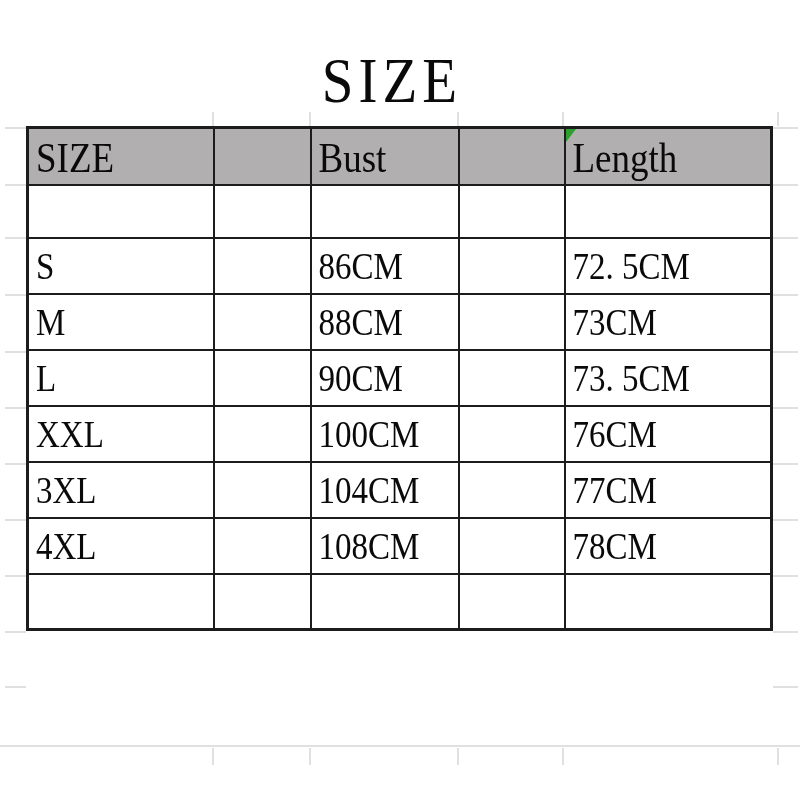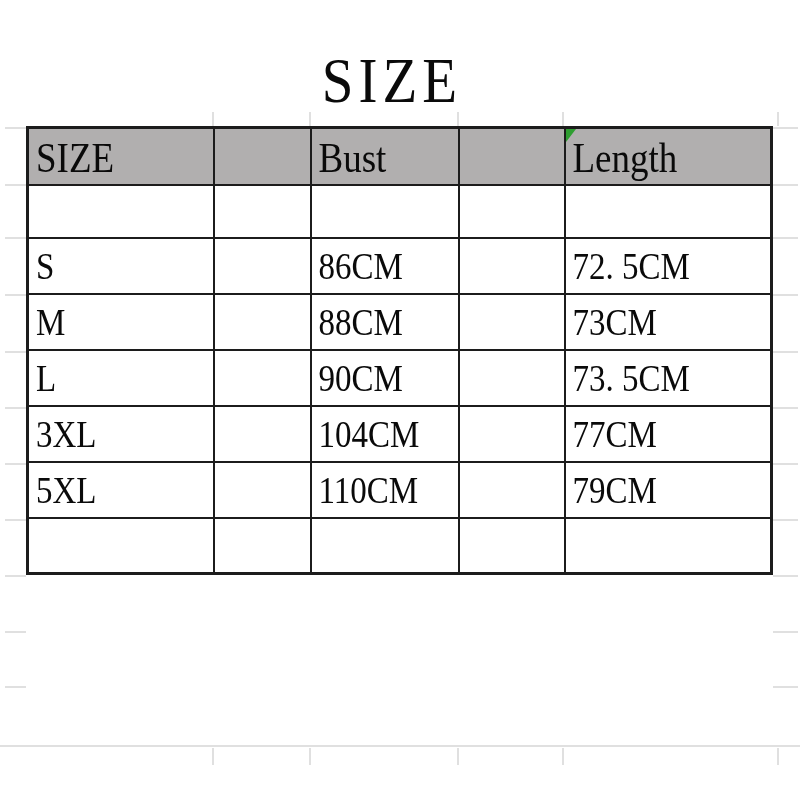--- a/index.html
+++ b/index.html
@@ -105,32 +105,39 @@
       <td><span class="ct">73CM</span></td>
     </tr>
     <tr class="drow">
       <td><span class="ct">L</span></td>
       <td><span class="ct"></span></td>
       <td><span class="ct">90CM</span></td>
       <td><span class="ct"></span></td>
       <td><span class="ct">73. 5CM</span></td>
     </tr>
     <tr class="drow">
+      <td><span class="ct">XXL</span></td>
+      <td><span class="ct"></span></td>
+      <td><span class="ct">100CM</span></td>
+      <td><span class="ct"></span></td>
+      <td><span class="ct">76CM</span></td>
+    </tr>
+    <tr class="drow">
       <td><span class="ct">3XL</span></td>
       <td><span class="ct"></span></td>
       <td><span class="ct">104CM</span></td>
       <td><span class="ct"></span></td>
       <td><span class="ct">77CM</span></td>
     </tr>
     <tr class="drow">
-      <td><span class="ct">5XL</span></td>
+      <td><span class="ct">4XL</span></td>
       <td><span class="ct"></span></td>
-      <td><span class="ct">110CM</span></td>
+      <td><span class="ct">108CM</span></td>
       <td><span class="ct"></span></td>
-      <td><span class="ct">79CM</span></td>
+      <td><span class="ct">78CM</span></td>
     </tr>
     <tr class="drow">
       <td><span class="ct"></span></td>
       <td><span class="ct"></span></td>
       <td><span class="ct"></span></td>
       <td><span class="ct"></span></td>
       <td><span class="ct"></span></td>
     </tr>
   </tbody>
 </table>

